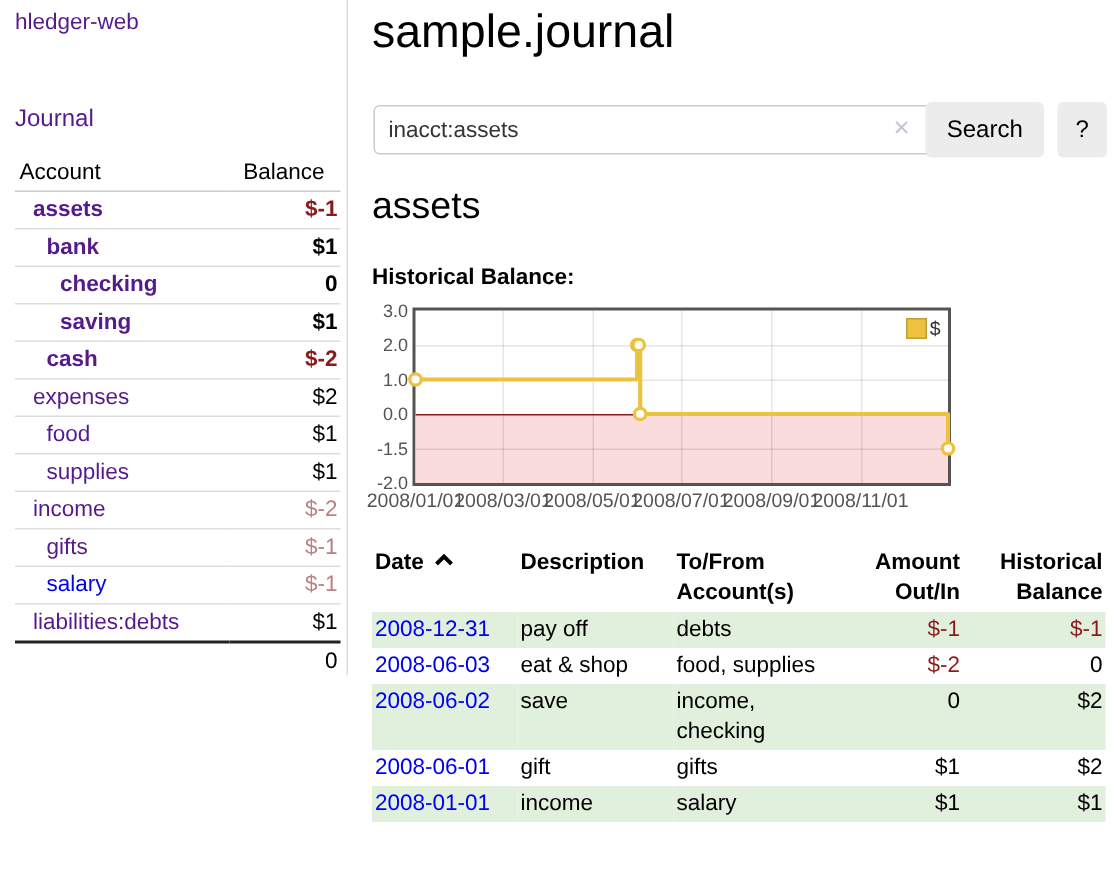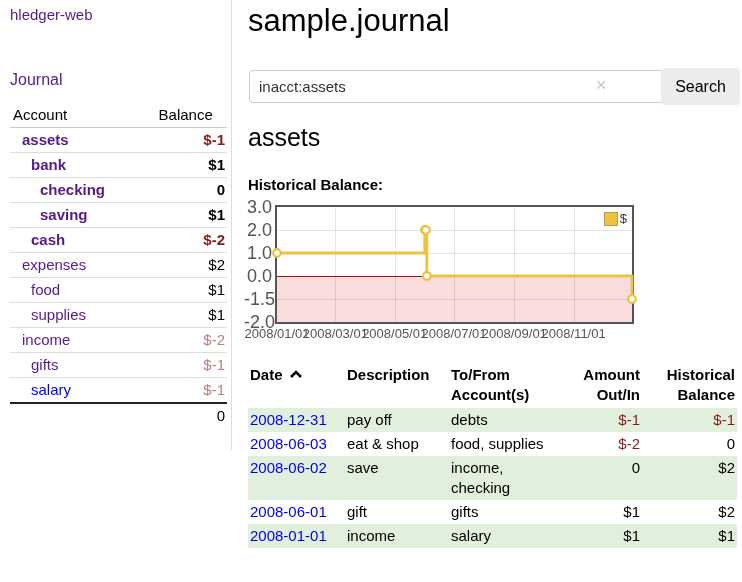--- a/index.html
+++ b/index.html
@@ -28,39 +28,39 @@
 
   
   #main{position:absolute;left:248px;top:0;width:494px;height:582px;}
   h1#title{position:absolute;left:0;top:2px;margin:0;font-size:31px;font-weight:400;line-height:38px;}
   #search-input{position:absolute;left:1px;top:70px;width:415px;height:33px;box-sizing:border-box;
     border:1px solid #ccc;border-radius:4px;padding:0 26px 0 9px;font-size:15px;color:#333;
     font-family:inherit;outline:none;background:#fff;}
   #clear-icon{position:absolute;left:344px;top:77px;width:18px;text-align:center;font-size:14px;
     font-weight:bold;color:#c9c2d8;cursor:pointer;}
   .btnflat{position:absolute;top:68px;height:37px;border:none;border-radius:4px;
-    background:var(--button_bg,#ECECEC);font-family:inherit;font-size:16px;color:#000;cursor:pointer;margin-left:44px;}
+    background:var(--button_bg,#ECECEC);font-family:inherit;font-size:16px;color:#000;cursor:pointer;}
   #search-btn{left:369px;width:79px;}
   #help-btn{left:457px;width:33px;}
   h2#acct-heading{position:absolute;left:0;top:120px;margin:0;font-size:25px;font-weight:400;line-height:34px;}
   #chart-label{position:absolute;left:0;top:176px;font-size:15px;font-weight:bold;}
 
   
   #chart{position:absolute;left:0;top:205px;width:494px;height:145px;}
   #plot{position:absolute;left:27px;top:0;width:355px;height:115px;border:2px solid var(--chart_frame,#545454);background:#fff;}
   #neg-region{position:absolute;left:0;right:0;background:var(--chart_negative_region,#FBDCDC);}
   .vgrid{position:absolute;top:0;bottom:0;width:1px;background:rgba(0,0,0,0.10);}
   .hgrid{position:absolute;left:0;right:0;height:1px;background:rgba(0,0,0,0.10);}
   #zero-line{position:absolute;left:0;right:0;height:1px;background:var(--chart_zero,#8B1A1A);}
   #plot-svg{position:absolute;left:0;top:0;overflow:visible;}
   #legend{position:absolute;right:3px;top:3px;display:flex;align-items:center;gap:2px;
     background:rgba(255,255,255,0.9);padding:1px 2px;font-size:13px;color:#333;}
   #legend-swatch{display:inline-block;width:12px;height:12px;background:var(--chart_line,#EDC240);
     border:1px solid #bda035;}
-  .ytick{position:absolute;left:-4px;width:28px;text-align:right;font-size:18px;color:var(--axis_text,#545454);line-height:14px;}
+  .ytick{position:absolute;left:-4px;width:28px;text-align:right;font-size:12px;color:var(--axis_text,#545454);line-height:14px;}
   .xtick{position:absolute;top:121px;transform:translateX(-50%);white-space:nowrap;font-size:13px;color:var(--axis_text,#545454);}
 
   
   table#register{position:absolute;left:0;top:362px;width:489px;border-collapse:collapse;font-size:15px;table-layout:fixed;}
   #register th{font-weight:bold;text-align:left;vertical-align:top;line-height:20px;padding:3px 2px;}
   #register th.c-amt,#register th.c-bal{text-align:right;}
   #register td{vertical-align:top;line-height:20px;padding:2px 2px;}
   #register td.r{text-align:right;}
   #register tr.even{background:var(--row_green,#E1F0DC);}
   #register a.date{color:var(--link_blue,#0000EE);white-space:nowrap;}
@@ -119,20 +119,24 @@
             <td><a class="acct-link purple" style="padding-left: 12px;">income</a></td>
             <td class="bal muted">$-2</td>
           </tr>
           <tr>
             <td><a class="acct-link purple" style="padding-left: 21px;">gifts</a></td>
             <td class="bal muted">$-1</td>
           </tr>
           <tr>
             <td><a class="acct-link blue" style="padding-left: 21px;">salary</a></td>
             <td class="bal muted">$-1</td>
+          </tr>
+          <tr>
+            <td><a class="acct-link purple" style="padding-left: 12px;">liabilities:debts</a></td>
+            <td class="bal black">$1</td>
           </tr>
         </tbody>
       <tfoot>
         <tr>
           <td></td>
           <td class="bal black">0</td>
         </tr>
       </tfoot>
     </table>
   </aside>

